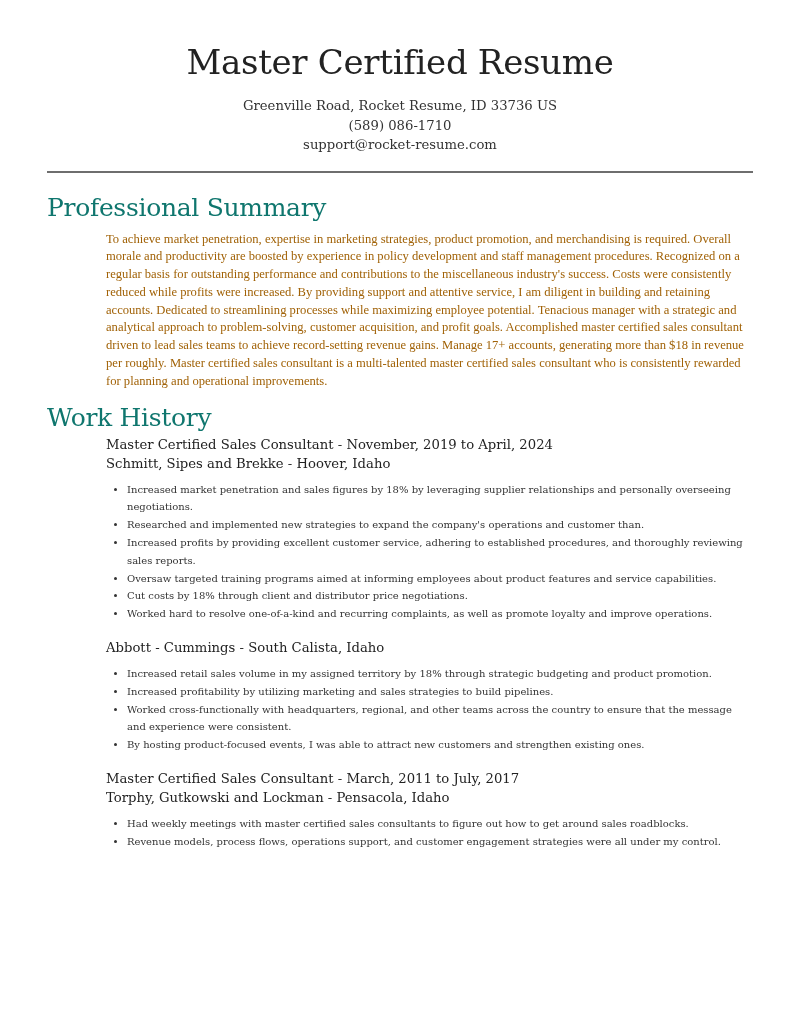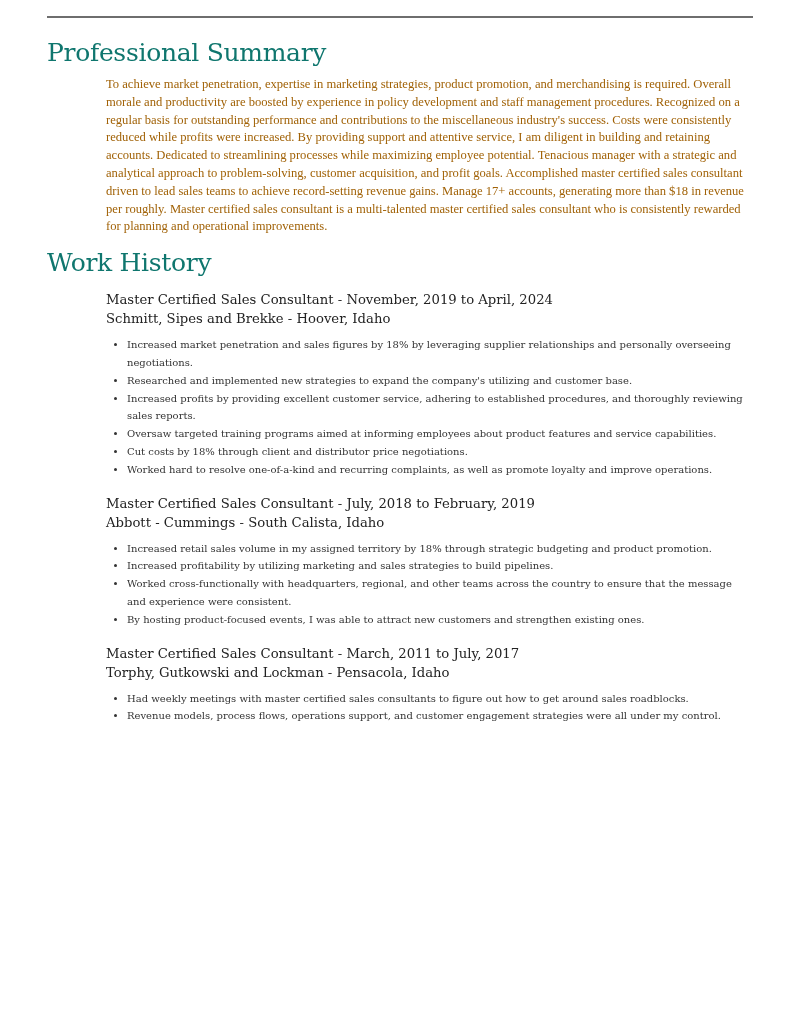--- a/index.html
+++ b/index.html
@@ -74,61 +74,66 @@
     .bullets {
       margin: 8px 0 0 0;
       padding-left: 21px;
       font-size: 10px;
       line-height: 17.8px;
       color: #333;
     }
     .bullets li {
       margin: 0;
     }
-    .job1 { margin-top: 10px; }
+    .job1 { }
     .job2 { margin-top: 15px; }
     .job3 { margin-top: 15px; }
   </style>
 </head>
 <body>
 
 <div class="page">
 
+  <header class="header">
+    <h1 class="name">Master Certified Resume</h1>
+    <div class="contact">
+      <div>Greenville Road, Rocket Resume, ID 33736 US</div>
+      <div>(589) 086-1710</div>
+      <div>support@rocket-resume.com</div>
+    </div>
+  </header>
 
   <div class="divider"></div>
 
   <section>
     <h2 class="section-title summary-title">Professional Summary</h2>
     <p class="summary">To achieve market penetration, expertise in marketing strategies, product promotion, and merchandising is required. Overall morale and productivity are boosted by experience in policy development and staff management procedures. Recognized on a regular basis for outstanding performance and contributions to the miscellaneous industry's success. Costs were consistently reduced while profits were increased. By providing support and attentive service, I am diligent in building and retaining accounts. Dedicated to streamlining processes while maximizing employee potential. Tenacious manager with a strategic and analytical approach to problem-solving, customer acquisition, and profit goals. Accomplished master certified sales consultant driven to lead sales teams to achieve record-setting revenue gains. Manage 17+ accounts, generating more than $18 in revenue per roughly. Master certified sales consultant is a multi-talented master certified sales consultant who is consistently rewarded for planning and operational improvements.</p>
   </section>
 
   <section>
     <h2 class="section-title work-title">Work History</h2>
 
     <div class="job job1">
       <div class="job-head">
         <span class="role">Master Certified Sales Consultant</span><span class="sep"> - </span><span>November, 2019 to April, 2024</span>
       </div>
       <div class="job-head">
         <span class="role">Schmitt, Sipes and Brekke</span><span class="sep"> - </span><span>Hoover, Idaho</span>
       </div>
       <ul class="bullets">
         <li>Increased market penetration and sales figures by 18% by leveraging supplier relationships and personally overseeing negotiations.</li>
-        <li>Researched and implemented new strategies to expand the company's utilizing and customer base.</li>
+        <li>Researched and implemented new strategies to expand the company's operations and customer than.</li>
         <li>Increased profits by providing excellent customer service, adhering to established procedures, and thoroughly reviewing sales reports.</li>
         <li>Oversaw targeted training programs aimed at informing employees about product features and service capabilities.</li>
         <li>Cut costs by 18% through client and distributor price negotiations.</li>
         <li>Worked hard to resolve one-of-a-kind and recurring complaints, as well as promote loyalty and improve operations.</li>
       </ul>
     </div>
 
     <div class="job job2">
-      <div class="job-head">
-        <span class="role">Master Certified Sales Consultant</span><span class="sep"> - </span><span>July, 2018 to February, 2019</span>
-      </div>
       <div class="job-head">
         <span class="role">Abbott - Cummings</span><span class="sep"> - </span><span>South Calista, Idaho</span>
       </div>
       <ul class="bullets">
         <li>Increased retail sales volume in my assigned territory by 18% through strategic budgeting and product promotion.</li>
         <li>Increased profitability by utilizing marketing and sales strategies to build pipelines.</li>
         <li>Worked cross-functionally with headquarters, regional, and other teams across the country to ensure that the message and experience were consistent.</li>
         <li>By hosting product-focused events, I was able to attract new customers and strengthen existing ones.</li>
       </ul>
     </div>

